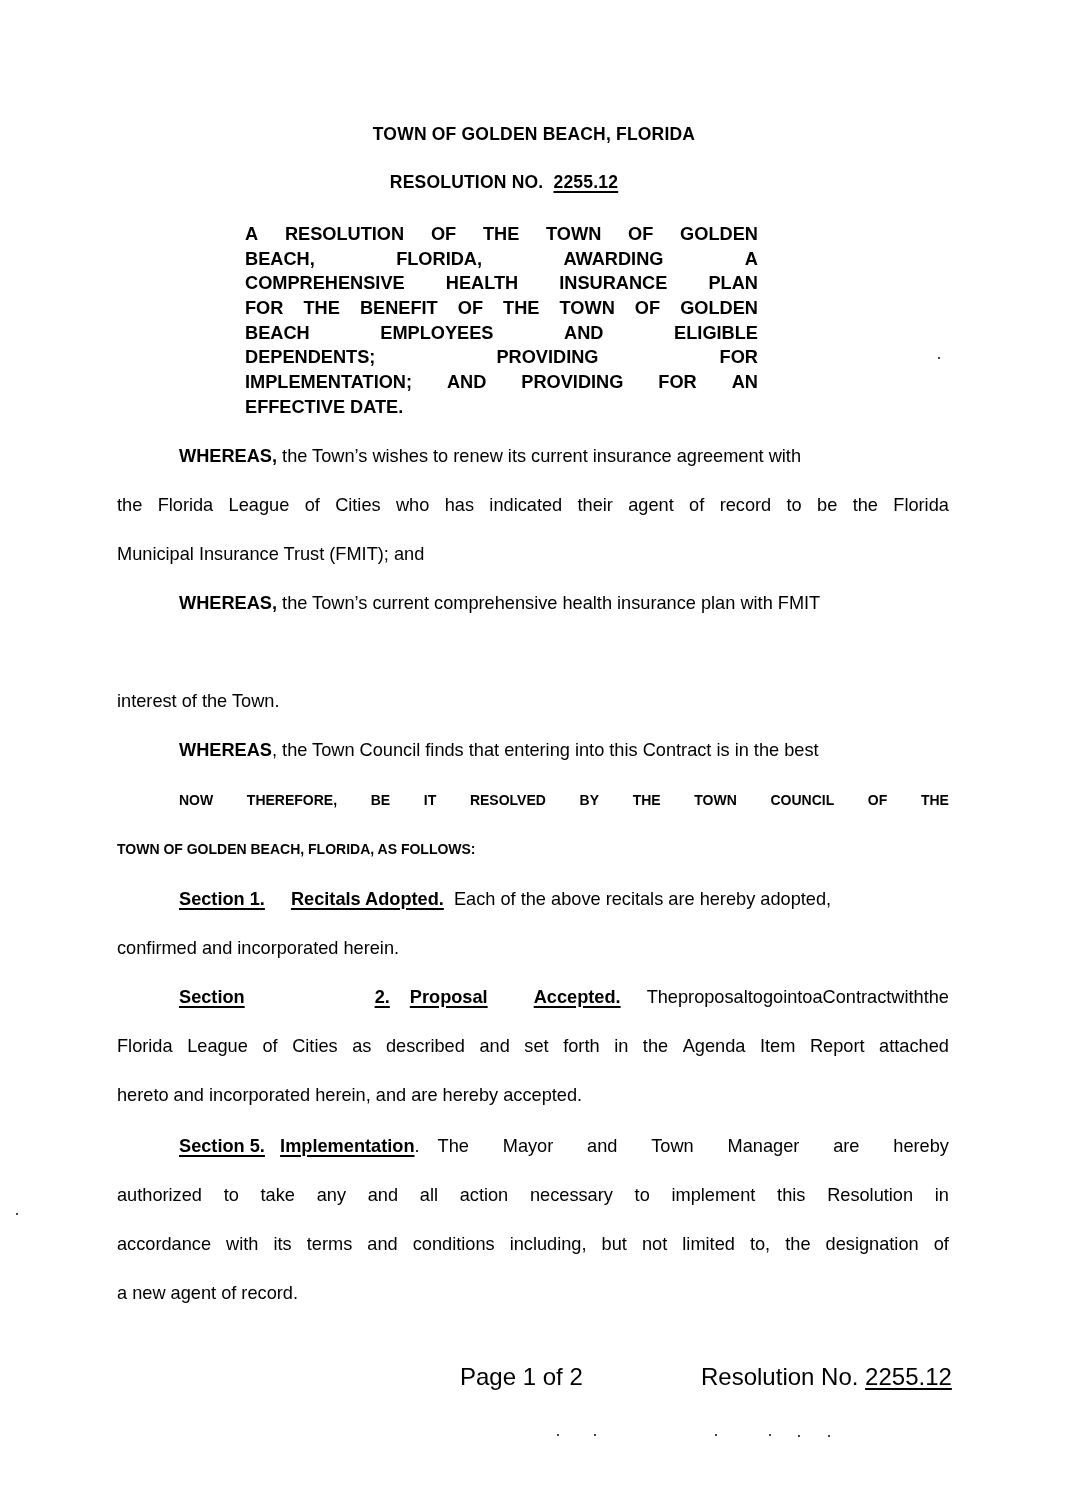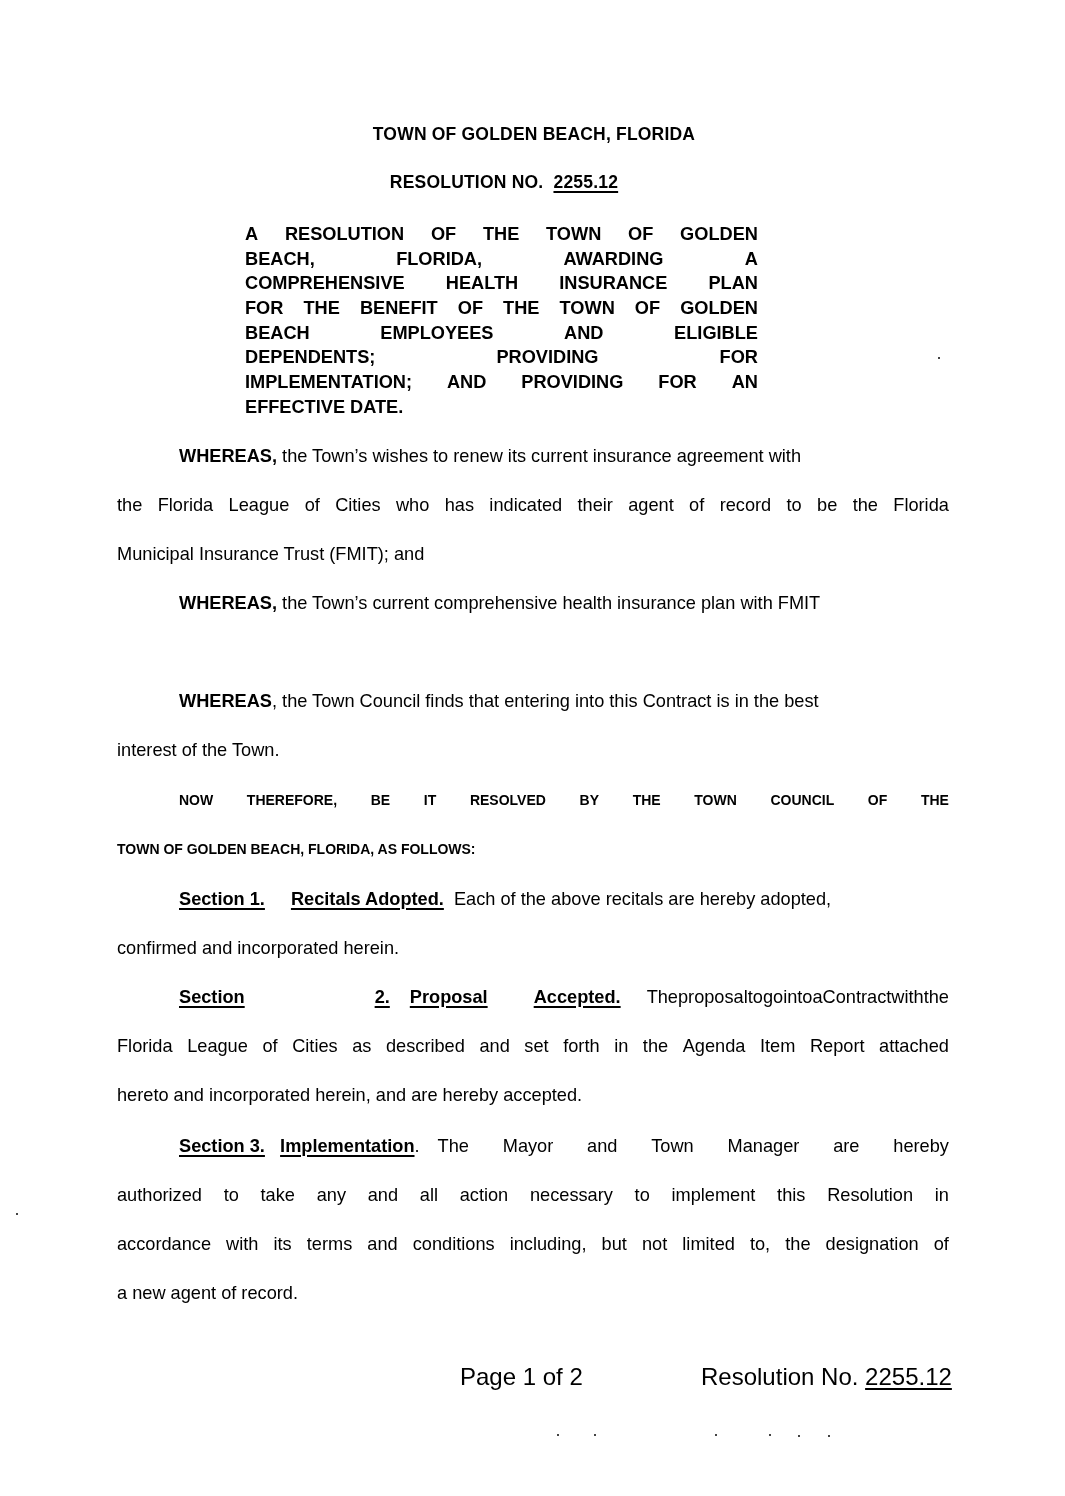--- a/index.html
+++ b/index.html
@@ -191,26 +191,26 @@
       </div>
   </div>
 
   <div class="body-text" style="top:554px;">
     <div class="line indent">
       <span><span class="b">WHEREAS,</span> <span>the Town’s current comprehensive health insurance plan with FMIT</span></span>
     </div>
   </div>
 
   <div class="body-text" style="top:652px;">
+    <div class="line left">
+        <span>interest of the Town.</span>
+      </div>
     <div class="line indent">
       <span><span class="b">WHEREAS</span><span>, the Town Council finds that entering into this Contract is in the best</span></span>
     </div>
-    <div class="line left">
-        <span>interest of the Town.</span>
-      </div>
   </div>
 
   <div class="body-text resolved" style="top:751px;">
     <div class="line indent">
         <span style="display: flex; justify-content: space-between; flex: 1 1 0%;">
           <span>NOW</span>
           <span>THEREFORE,</span>
           <span>BE</span>
           <span>IT</span>
           <span>RESOLVED</span>
@@ -277,21 +277,21 @@
           <span>attached</span>
         </span>
       </div>
     <div class="line left">
         <span>hereto and incorporated herein, and are hereby accepted.</span>
       </div>
   </div>
 
   <div class="body-text" style="top:1097px;">
     <div class="line indent" style="gap: 18px;">
-      <span><span class="b u">Section 3.</span>&nbsp;&nbsp;&nbsp;<span class="b u">Implementation</span><span>.</span></span>
+      <span><span class="b u">Section 5.</span>&nbsp;&nbsp;&nbsp;<span class="b u">Implementation</span><span>.</span></span>
       <span class="spread" style="display: flex; justify-content: space-between; flex: 1 1 0%;">
           <span>The</span>
           <span>Mayor</span>
           <span>and</span>
           <span>Town</span>
           <span>Manager</span>
           <span>are</span>
           <span>hereby</span>
         </span>
     </div>

